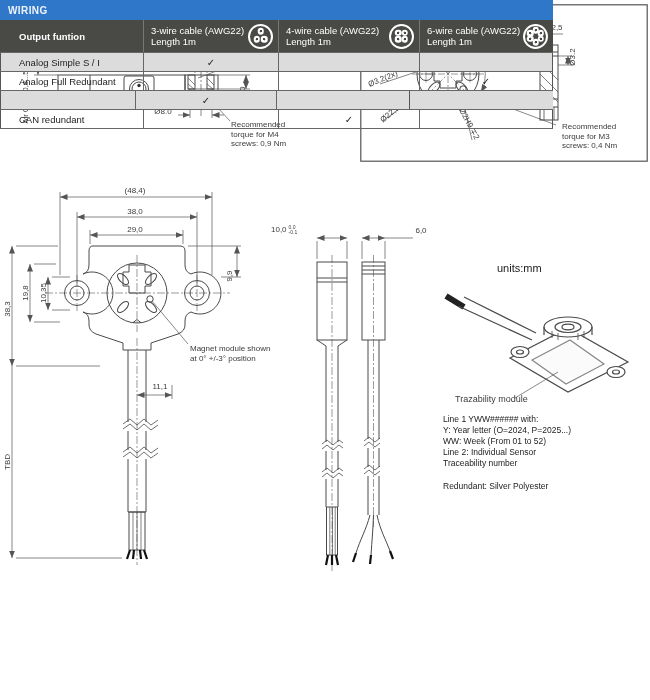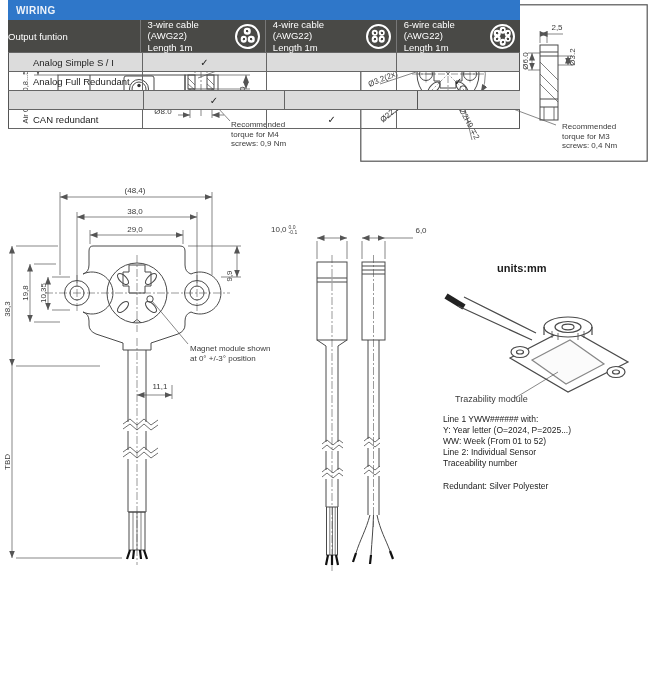--- a/index.html
+++ b/index.html
@@ -5,35 +5,35 @@
   html,body{margin:0;padding:0}
   body{width:650px;height:700px;position:relative;background:#fff;overflow:hidden;
        font-family:"Liberation Sans",sans-serif;}
   svg{position:absolute;overflow:visible}
   .t{position:absolute;color:#3b3b3b;font-size:8px;line-height:9.5px;white-space:nowrap}
   .c{transform:translate(-50%,-50%)}
   .pre{white-space:pre-line}
   .note{font-size:8.5px;color:#222;line-height:11.5px}
   .boldtitle{font-weight:bold}
   
-  .wiring{position:absolute;left:8px;top:571;width:512px}
+  .wiring{position:absolute;left:0;top:571;width:553px}
   .wtitle{height:20px;background:#2f77c9;color:#eef3fa;font-weight:bold;font-size:10px;
           display:flex;align-items:center;padding-left:8px;letter-spacing:.4px;box-sizing:border-box}
   .whead{height:33px;background:#494946;color:#fff;display:flex;font-size:9.5px;box-sizing:border-box;border-bottom:1px solid #666}
-  .wh0{width:143px;display:flex;align-items:center;padding-left:0;font-weight:normal;box-sizing:border-box}
+  .wh0{width:143px;display:flex;align-items:center;padding-left:19px;font-weight:bold;box-sizing:border-box}
   .whc{display:flex;align-items:center;justify-content:space-between;box-sizing:border-box;
        border-left:1px solid #777;padding:0 5px 0 7px}
   .whc .lab{line-height:11.5px}
   .conn{width:25px;height:25px;border-radius:50%;border:2px solid #fff;background:#494946;position:relative;flex:none;box-sizing:border-box}
   .dot{position:absolute;width:6.5px;height:6.5px;border-radius:50%;transform:translate(-50%,-50%);
        background:radial-gradient(circle,#494946 0 1.2px,#fff 1.3px)}
   .wrow{display:flex;height:19px;font-size:9.5px;color:#1d1d1d;box-sizing:border-box;border-bottom:1px solid #666}
   .wrow>div{box-sizing:border-box;border-left:1px solid #666;display:flex;align-items:center}
   .wrow>div:first-child{border-left:1px solid #555}
-  .wc0{width:143px;padding-left:24px}
+  .wc0{width:143px;padding-left:18px}
   .wcc{justify-content:center;font-size:10px}
   .w1{width:135px}.w2{width:141px}.w3{width:134px;border-right:1px solid #555}
   .shade{background:#dcdcdc}
 </style>
 </head>
 <body>
 
 <svg style="left:0;top:18" width="350" height="145" viewBox="0 0 350 145">
   <defs>
     <marker id="a1" markerWidth="9" markerHeight="8" refX="7.5" refY="3" orient="auto-start-reverse" markerUnits="userSpaceOnUse">
@@ -266,21 +266,21 @@
 </svg>
 <div class="t" style="left:271px;top:225px;display:flex;align-items:flex-end">
   <span>10,0</span>
   <span style="display:flex;flex-direction:column;font-size:5px;line-height:5px;margin-left:2px;margin-top:-1px">
     <span>0.0</span>
     <span>-0.1</span>
   </span>
 </div>
 <div class="t c" style="left:421px;top:231px">6,0</div>
 
-<div class="t" style="left:497px;top:264px;font-size:11px;font-weight:bold;color:#1a1a1a">units:mm</div>
+<div class="t" style="left:497px;top:264px;font-size:11px;font-weight:normal;color:#1a1a1a">units:mm</div>
 
 <svg style="left:440px;top:280px" width="200" height="125" viewBox="0 0 200 125">
   <g stroke="#4a4a4a" stroke-width="1.2" fill="none">
     <path d="M6,16L24,27" stroke="#222" stroke-width="6"></path>
     <path d="M18,26L92,60 M24,17L96,53"></path>
     <polygon points="70,78 128,48 188,82 128,112" fill="#fff"></polygon>
     <polygon points="92,80 130,60 164,84 126,104" stroke="#888" fill="#fbfbfb"></polygon>
     <ellipse cx="128" cy="47" rx="24" ry="10" fill="#fff"></ellipse>
     <path d="M104,47V55 M152,47V55"></path>
     <ellipse cx="128" cy="47" rx="13" ry="5.5"></ellipse>

